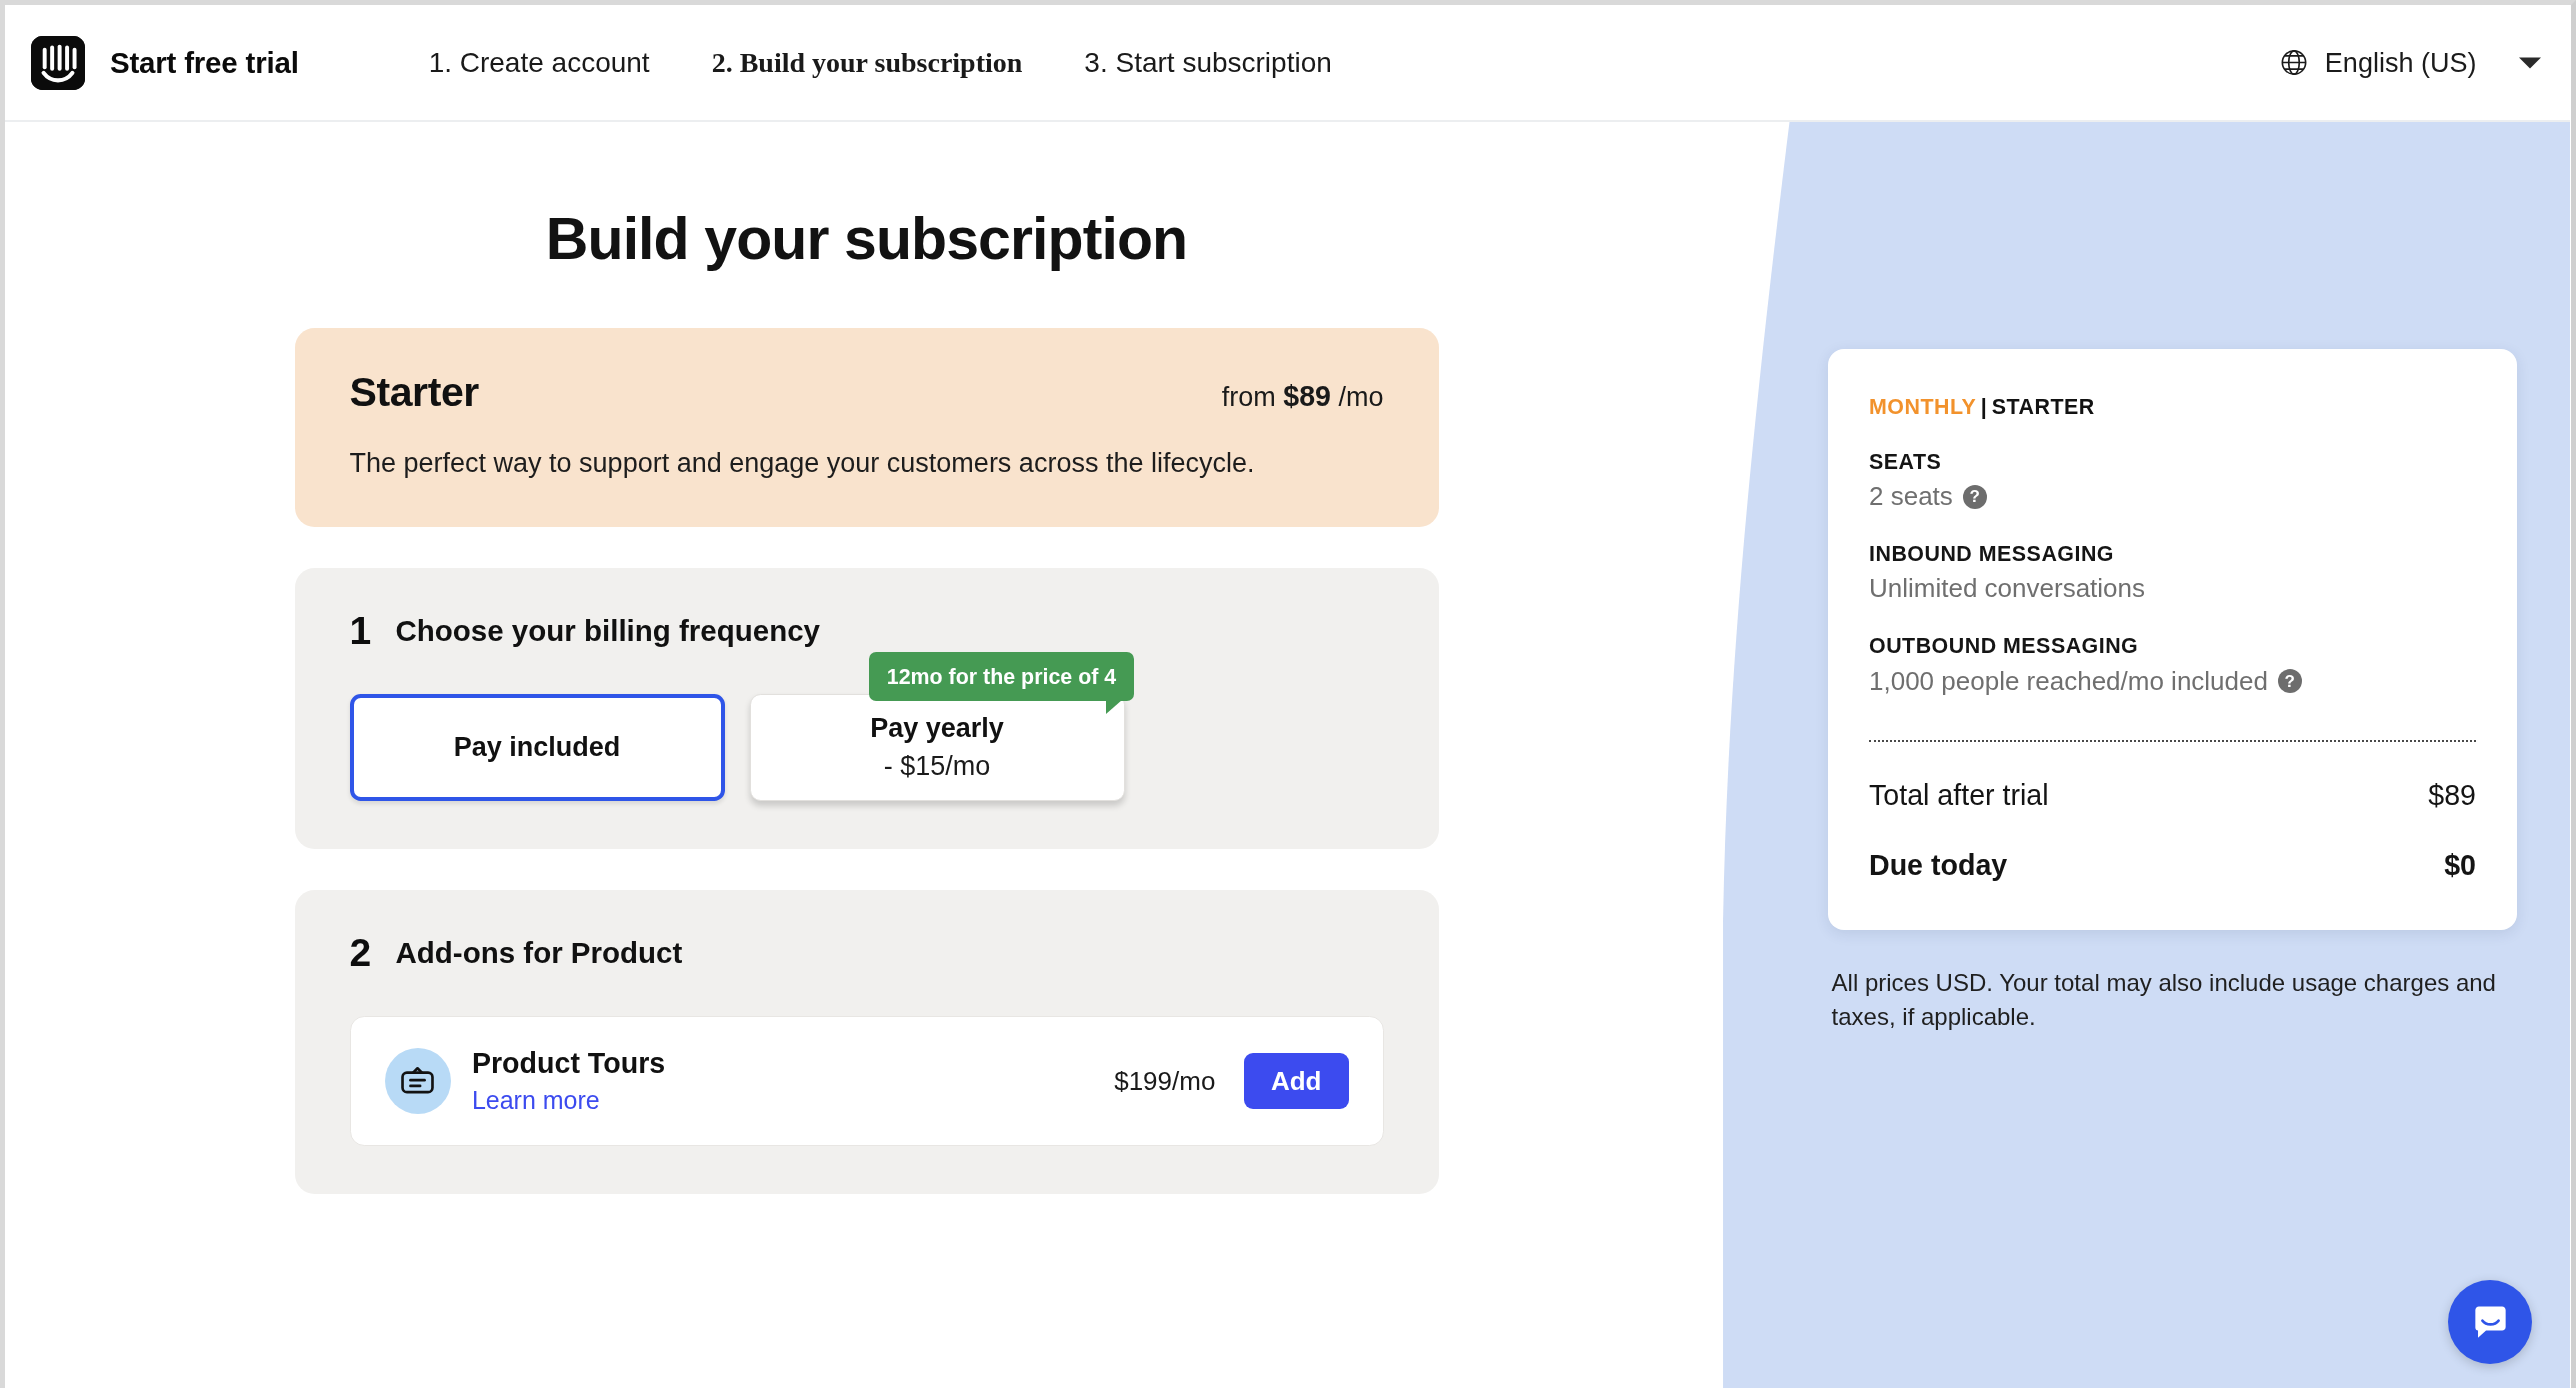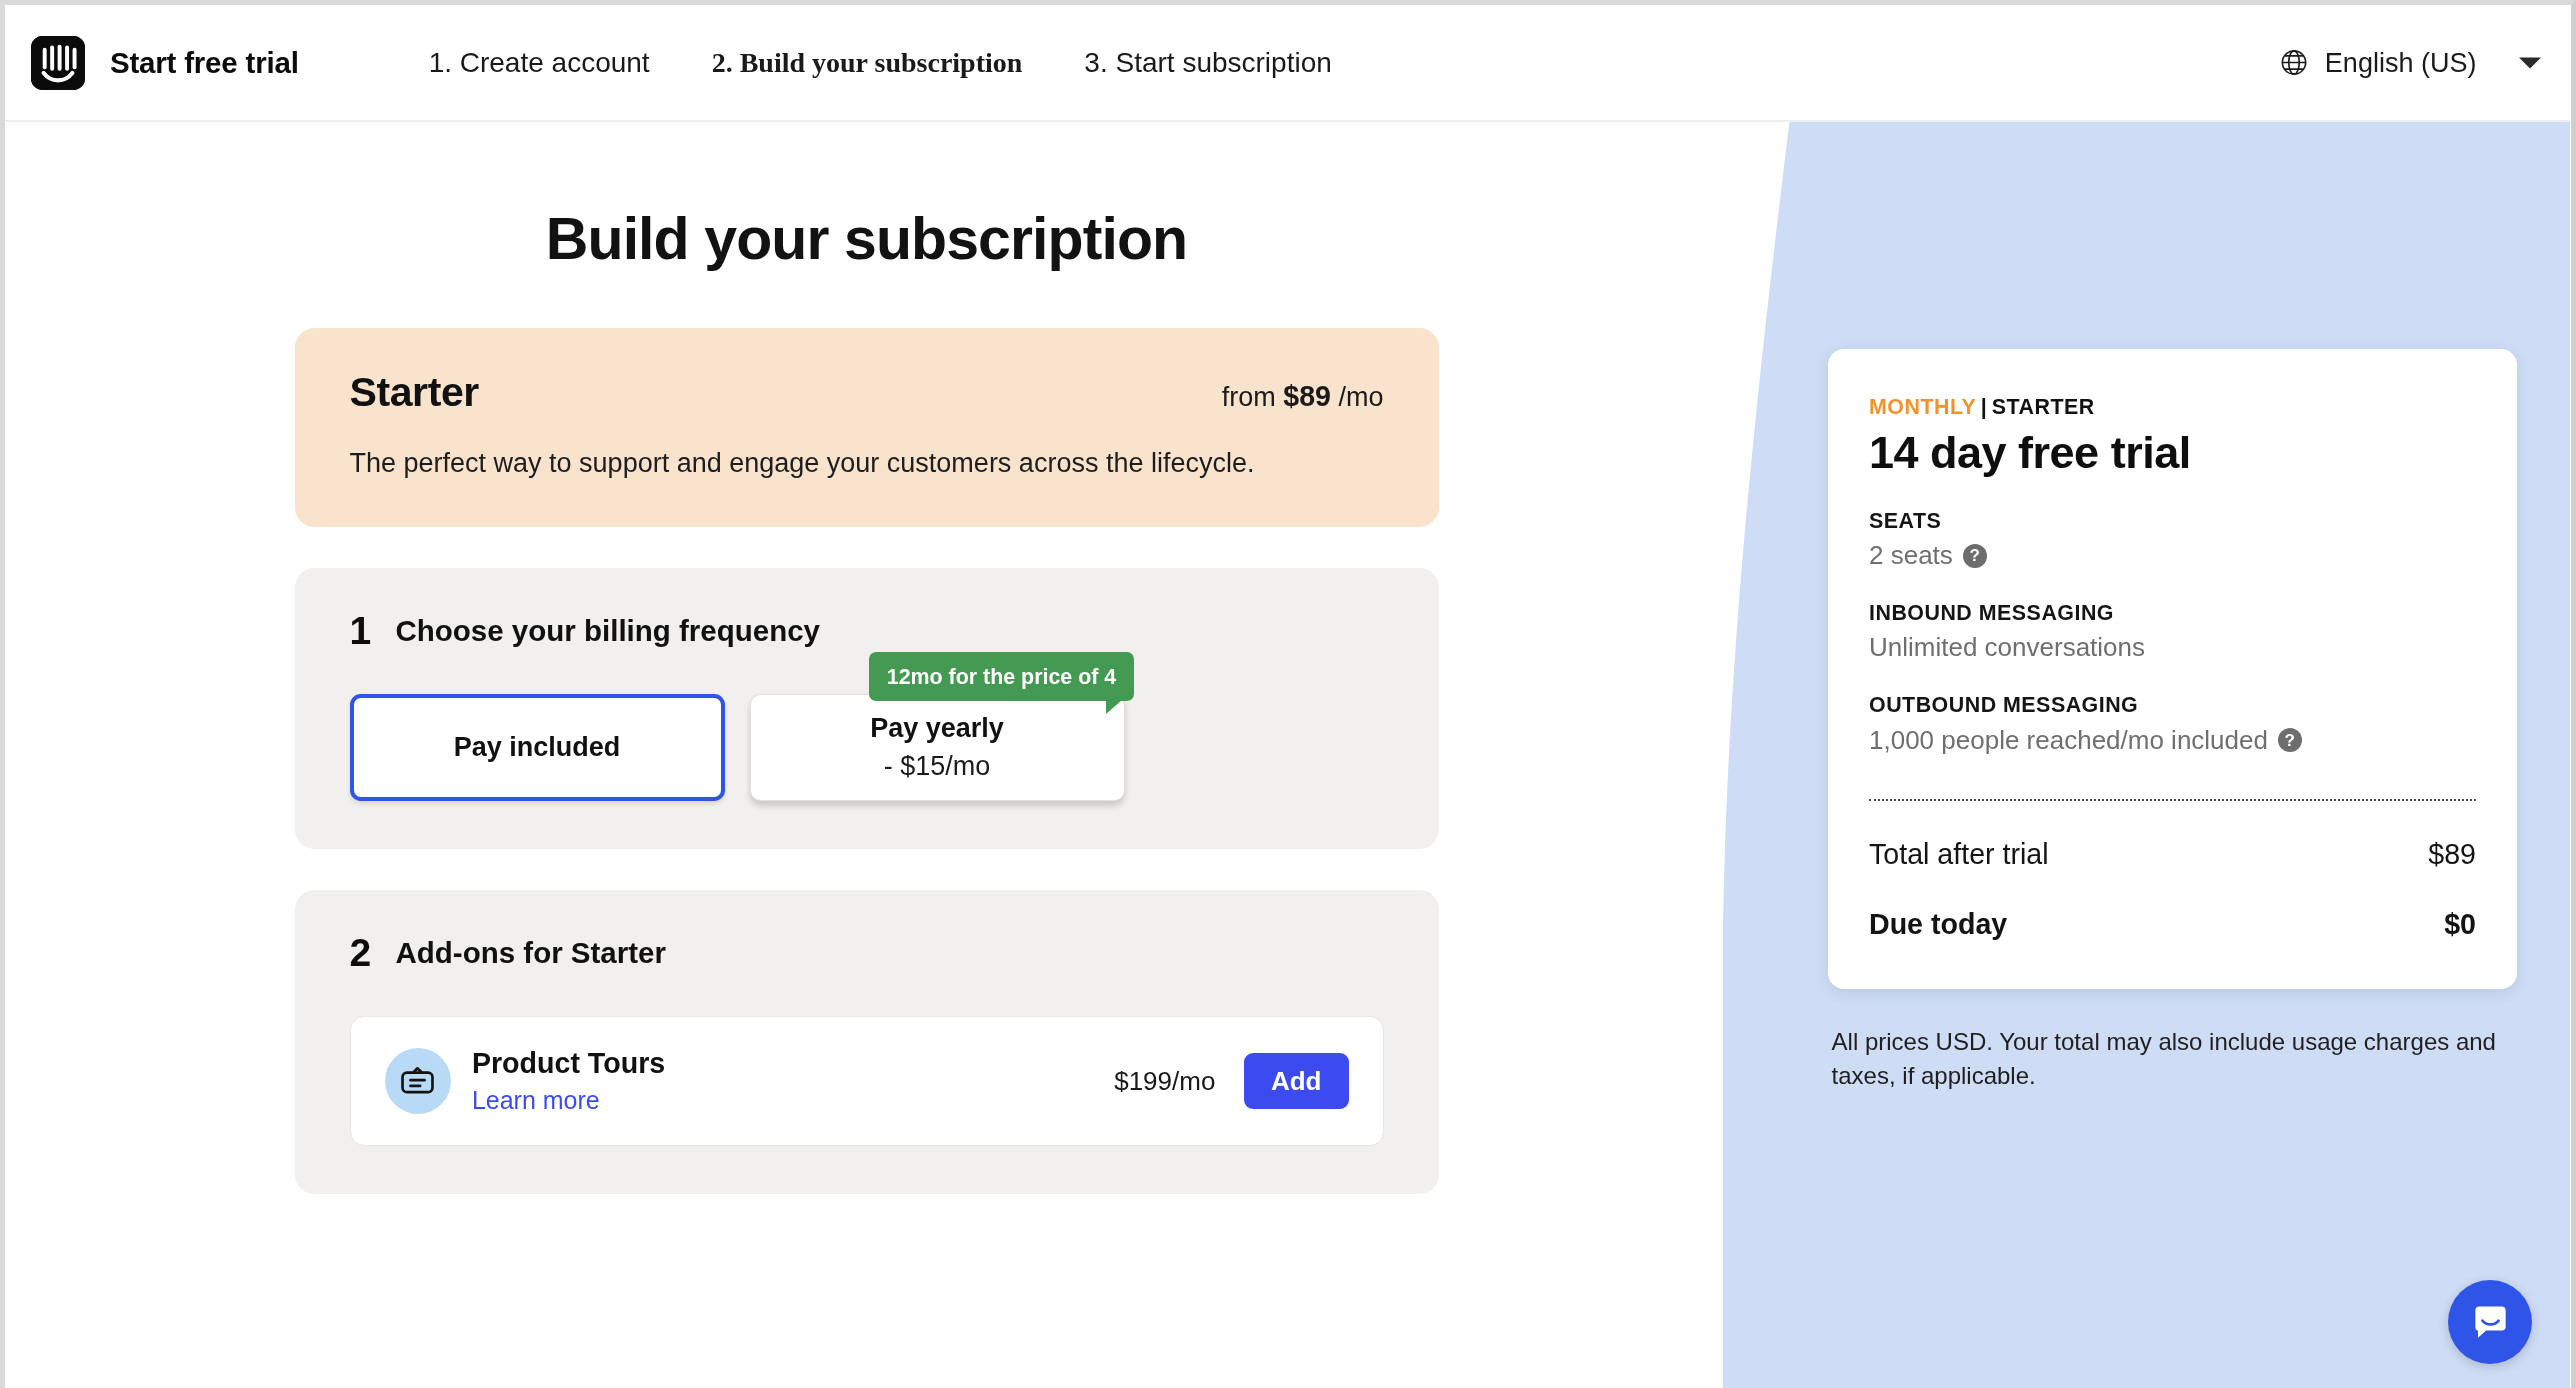--- a/index.html
+++ b/index.html
@@ -361,21 +361,21 @@
             <div class="freq-main">Pay yearly</div>
             <div class="freq-sub">- $15/mo</div>
           </div>
 
         </div>
       </div>
 
       <div class="section">
         <div class="section-head">
           <div class="section-num">2</div>
-          <div class="section-title">Add-ons for Starter</div>
+          <div class="section-title">Add-ons for Product</div>
         </div>
 
         <div class="addon-card">
           <div class="addon-icon-wrap">
             <svg width="37" height="37" viewBox="0 0 42 42" fill="none" stroke="#121212" stroke-width="3" stroke-linecap="round" stroke-linejoin="round">
               <rect x="4" y="11" width="34" height="22" rx="5"></rect>
               <path d="M16 11 L21 6 L26 11"></path>
               <line x1="13" y1="19.5" x2="29" y2="19.5"></line>
               <line x1="13" y1="26" x2="24" y2="26"></line>
             </svg>
@@ -393,21 +393,20 @@
     </div>
   </div>
 
   <div class="summary-wrap">
     <div class="summary-card">
 
       <div class="sum-eyebrow">
         <span class="cycle">MONTHLY</span><span class="sep">|</span><span class="tier">STARTER</span>
       </div>
 
-      <div class="sum-headline">14 day free trial</div>
 
       <div class="sum-group">
         <div class="sum-label">SEATS</div>
         <div class="sum-value">
           <span>2 seats</span>
           <span class="help-icon">?</span>
         </div>
       </div>
 
       <div class="sum-group">

